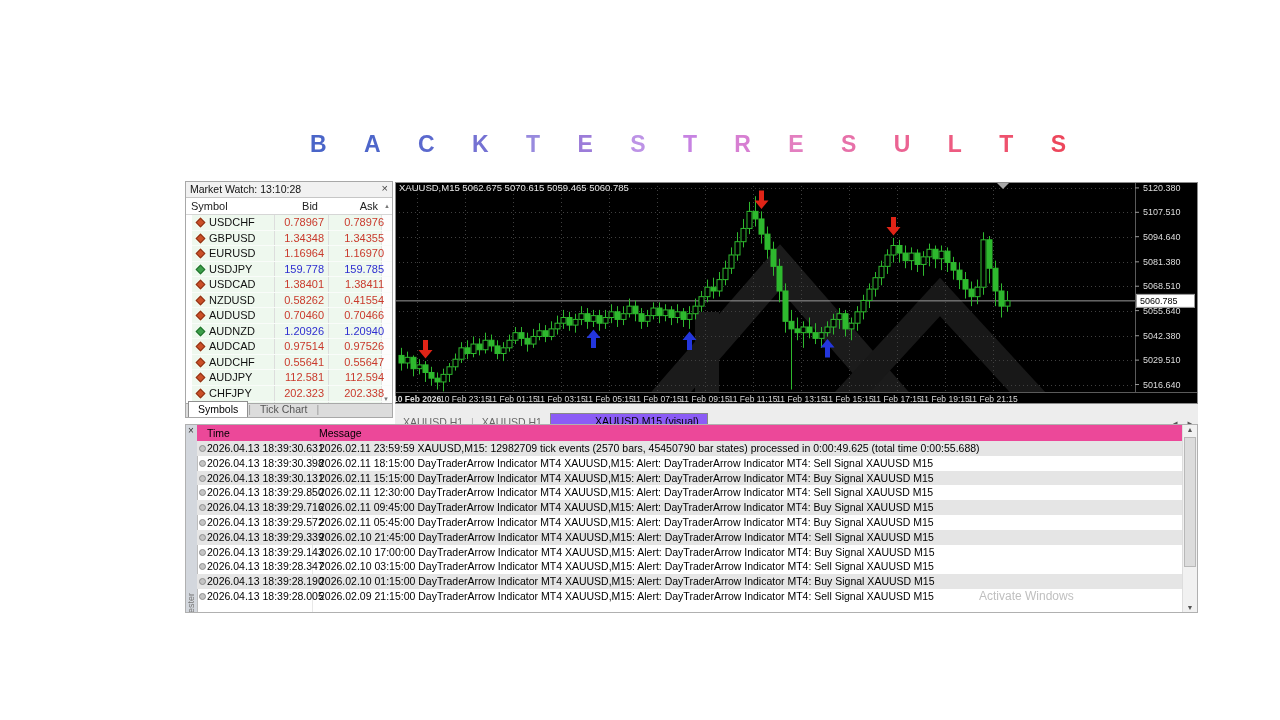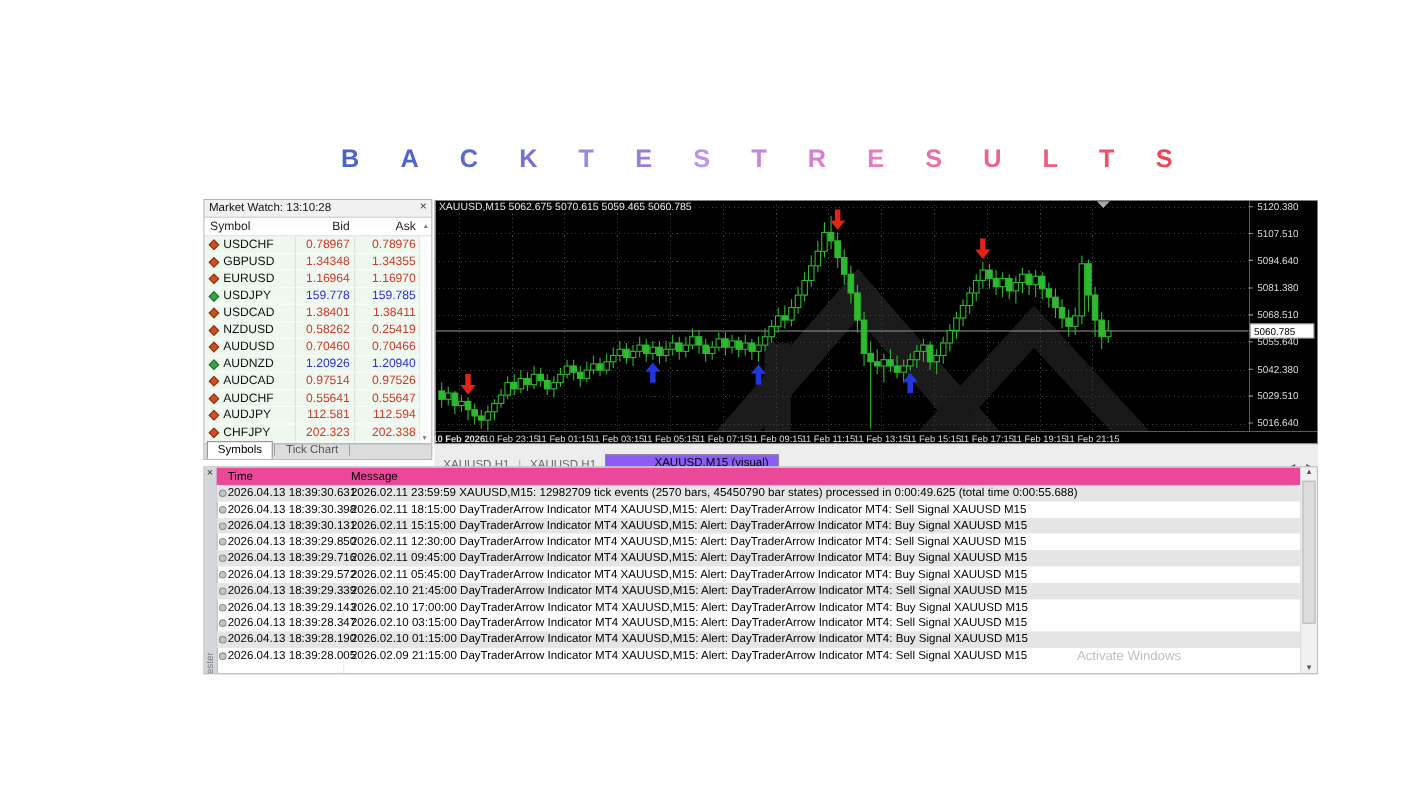--- a/index.html
+++ b/index.html
@@ -15,21 +15,21 @@
       border:1px solid #a8a8a8;background:#fff;box-sizing:border-box;font-size:11px;}
   .mw-title{position:relative;height:15px;background:#f1f1f1;border-bottom:1px solid #c6c6c6;
             line-height:15px;padding-left:4px;font-size:10.5px;color:#111;}
   .mw-close{position:absolute;right:4px;top:-1px;color:#444;font-size:11px;}
   .mw-head{position:relative;height:16px;line-height:16px;background:#fff;
            border-bottom:1px solid #d6d6d6;color:#222;}
   .h-sym{position:absolute;left:5px;}
   .h-bid{position:absolute;left:83px;width:49px;text-align:right;}
   .h-ask{position:absolute;left:136px;width:56px;text-align:right;}
   .h-up{position:absolute;right:2px;top:0px;font-size:6px;color:#777;}
-  .mw-body{position:relative;height:189px;overflow:hidden;background:#eef8ee;}
+  .mw-body{position:relative;height:189px;overflow:hidden;background:#eef8ee;margin-left:6px;}
   .vsep{position:absolute;top:0;bottom:0;width:1px;background:#dddddd;}
   .mw-gutter{position:absolute;right:0;top:0;bottom:0;width:10px;background:#fdfdfd;
              border-left:1px solid #e2e2e2;}
   .gut-down{position:absolute;bottom:2px;left:1px;font-size:6px;color:#777;}
   .mwrow{position:relative;height:14.55px;line-height:14.5px;border-bottom:1px solid #f9fcf9;}
   .dia{position:absolute;left:5px;top:4px;width:5px;height:5px;transform:rotate(45deg);box-sizing:content-box;}
   .dia.down{background:#cb4f27;border:1px solid #8d3316;}
   .dia.up{background:#3c9f4a;border:1px solid #20702c;}
   .sym{position:absolute;left:17px;color:#111;}
   .bid{position:absolute;left:83px;width:49px;text-align:right;}
@@ -147,21 +147,21 @@
         <div class="mwrow">
           <span class="dia down"></span>
           <span class="sym">USDCAD</span>
           <span class="bid val-down">1.38401</span>
           <span class="ask val-down">1.38411</span>
         </div>
         <div class="mwrow">
           <span class="dia down"></span>
           <span class="sym">NZDUSD</span>
           <span class="bid val-down">0.58262</span>
-          <span class="ask val-down">0.25419</span>
+          <span class="ask val-down">0.41554</span>
         </div>
         <div class="mwrow">
           <span class="dia down"></span>
           <span class="sym">AUDUSD</span>
           <span class="bid val-down">0.70460</span>
           <span class="ask val-down">0.70466</span>
         </div>
         <div class="mwrow">
           <span class="dia up"></span>
           <span class="sym">AUDNZD</span>

